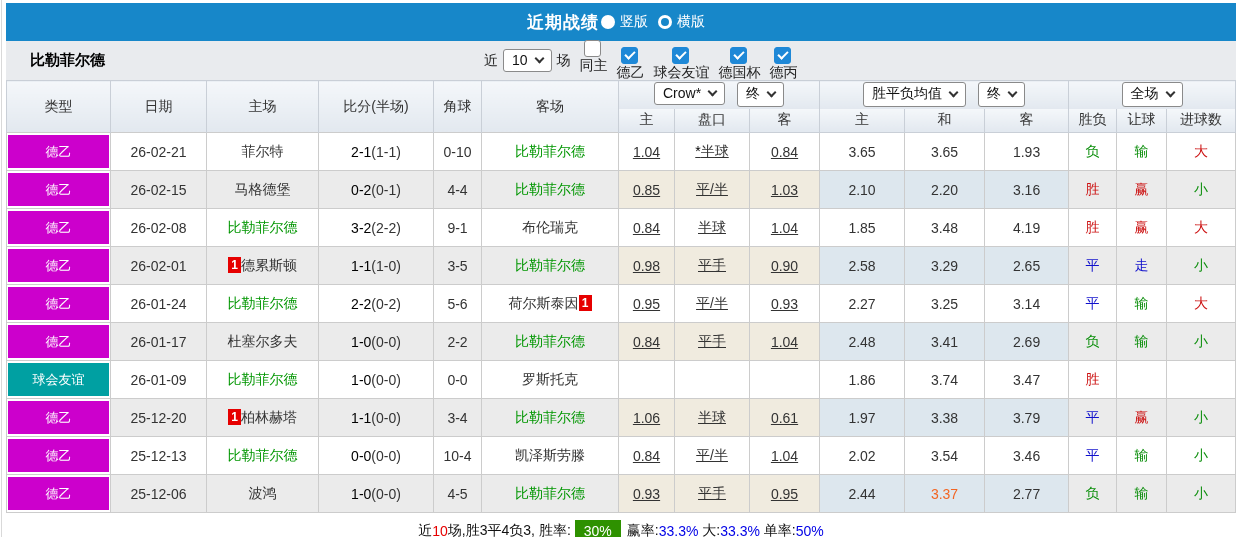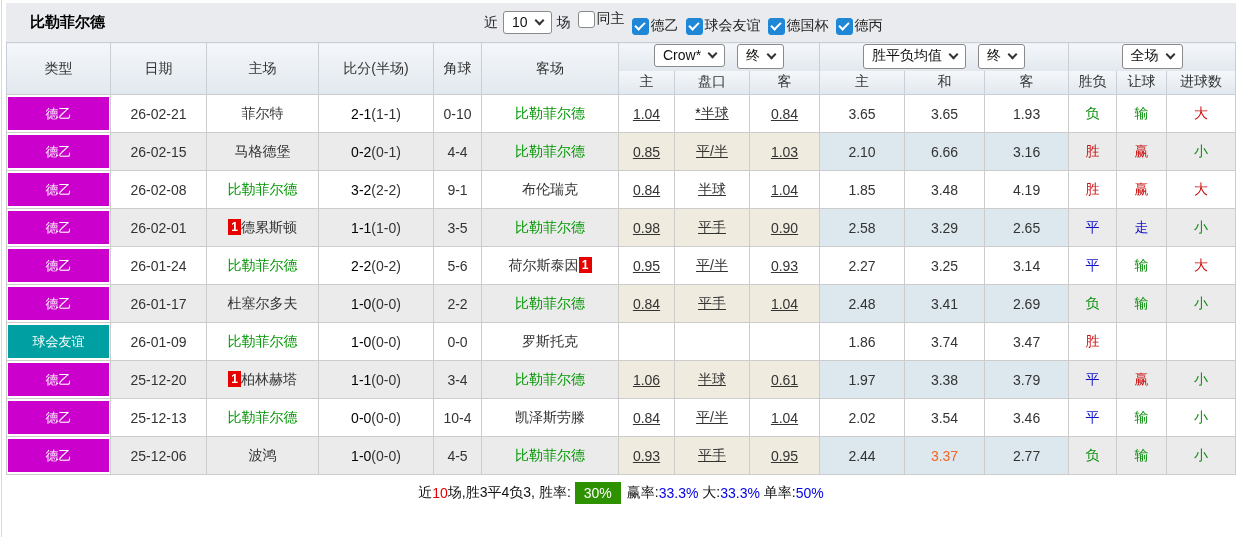--- a/index.html
+++ b/index.html
@@ -27,21 +27,21 @@
   
   .filterbar { height:39px; background:#e9ebee; position:relative; font-size:14px; }
   .filterbar .team { position:absolute; left:24px; top:10px; font-size:15px; font-weight:bold; color:#000; }
   .filters { position:absolute; left:478px; top:0; height:39px; display:flex; align-items:center; color:#222; white-space:nowrap; }
   .selectbox {
     display:inline-flex; align-items:center; background:#fff; border:1px solid #8a8a8a;
     border-radius:3px; padding:2px 8px 3px 8px; font-size:14px; color:#111; cursor:default; margin:0 5px;
   }
   .arr { display:inline-block; width:7px; height:7px; border-right:2px solid #333; border-bottom:2px solid #333;
          transform:rotate(45deg); margin-left:8px; margin-top:-3px; }
-  .cbwrap { display:inline-flex; align-items:center; margin-left:7px; }
+  .cbwrap { display:inline-flex; align-items:center; margin-left:7px;flex-direction:column; }
   .cb { width:17px; height:17px; border-radius:3px; background:#fff; border:1px solid #8a8a8a;
         display:inline-flex; align-items:center; justify-content:center; }
   .cb.checked { background:#1e88d7; border-color:#1e88d7; position:relative; }
   .cb.checked::after { content:""; width:8px; height:4px; border-left:2px solid #fff; border-bottom:2px solid #fff;
         transform:rotate(-45deg); margin-top:-3px; }
   .cblabel { margin-left:2px; }
 
   
   table { border-collapse:collapse; table-layout:fixed; width:1229px; }
   th, td { border:1px solid #c9cfd7; text-align:center; font-weight:normal; font-size:14px; overflow:hidden; white-space:nowrap; }
@@ -73,20 +73,29 @@
   .summary .red { color:#e60000; }
   .summary .blue { color:#0000e6; }
   .summary .pct { background:#2e9100; color:#fff; padding:3px 9px; margin:0 6px 0 4px; }
 </style>
 </head>
 <body>
 
 <div class="edge-line"></div>
 <div class="page">
 
+  <div class="topbar">
+    <span class="title">近期战绩</span>
+    <span class="radio-group">
+      <span class="radio filled"></span>
+      <span class="radio-label">竖版</span>
+      <span class="radio ring"></span>
+      <span class="radio-label">横版</span>
+    </span>
+  </div>
 
   <div class="filterbar">
     <span class="team">比勒菲尔德</span>
     <div class="filters">
       <span>近</span>
       <span class="selectbox">
         <span>10</span>
           <span class="arr"></span>
       </span>
       <span>场</span>
@@ -200,21 +209,21 @@
           </td>
           <td>26-02-15</td>
           <td><span class="">马格德堡</span></td>
           <td><span class="red">0-2</span><span>(0-1)</span></td>
           <td>4-4</td>
           <td><span class="green">比勒菲尔德</span></td>
           <td class="crow">0.85</td>
           <td class="crow">平/半</td>
           <td class="crow">1.03</td>
           <td class="mean">2.10</td>
-          <td class="mean">6.66</td>
+          <td class="mean">2.20</td>
           <td class="mean">3.16</td>
           <td class="c-red">胜</td>
           <td class="c-red">赢</td>
           <td class="c-green">小</td>
         </tr>
         <tr class="odd">
           <td class="type">
             <div class="tbadge" style="background:#cc00cc">德乙</div>
           </td>
           <td>26-02-08</td>

